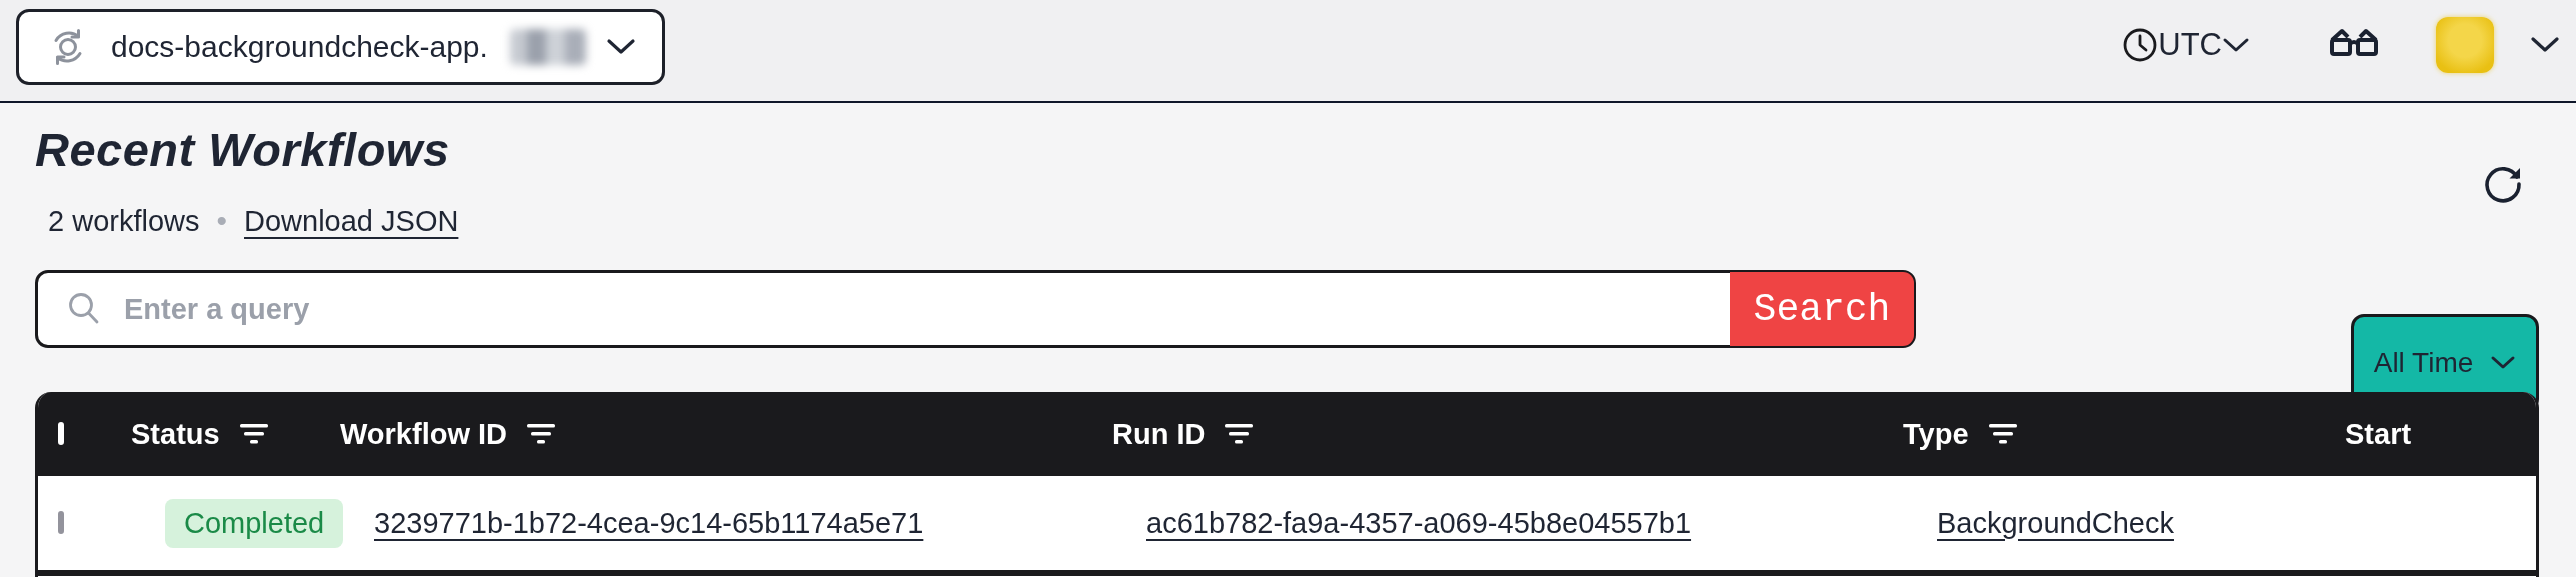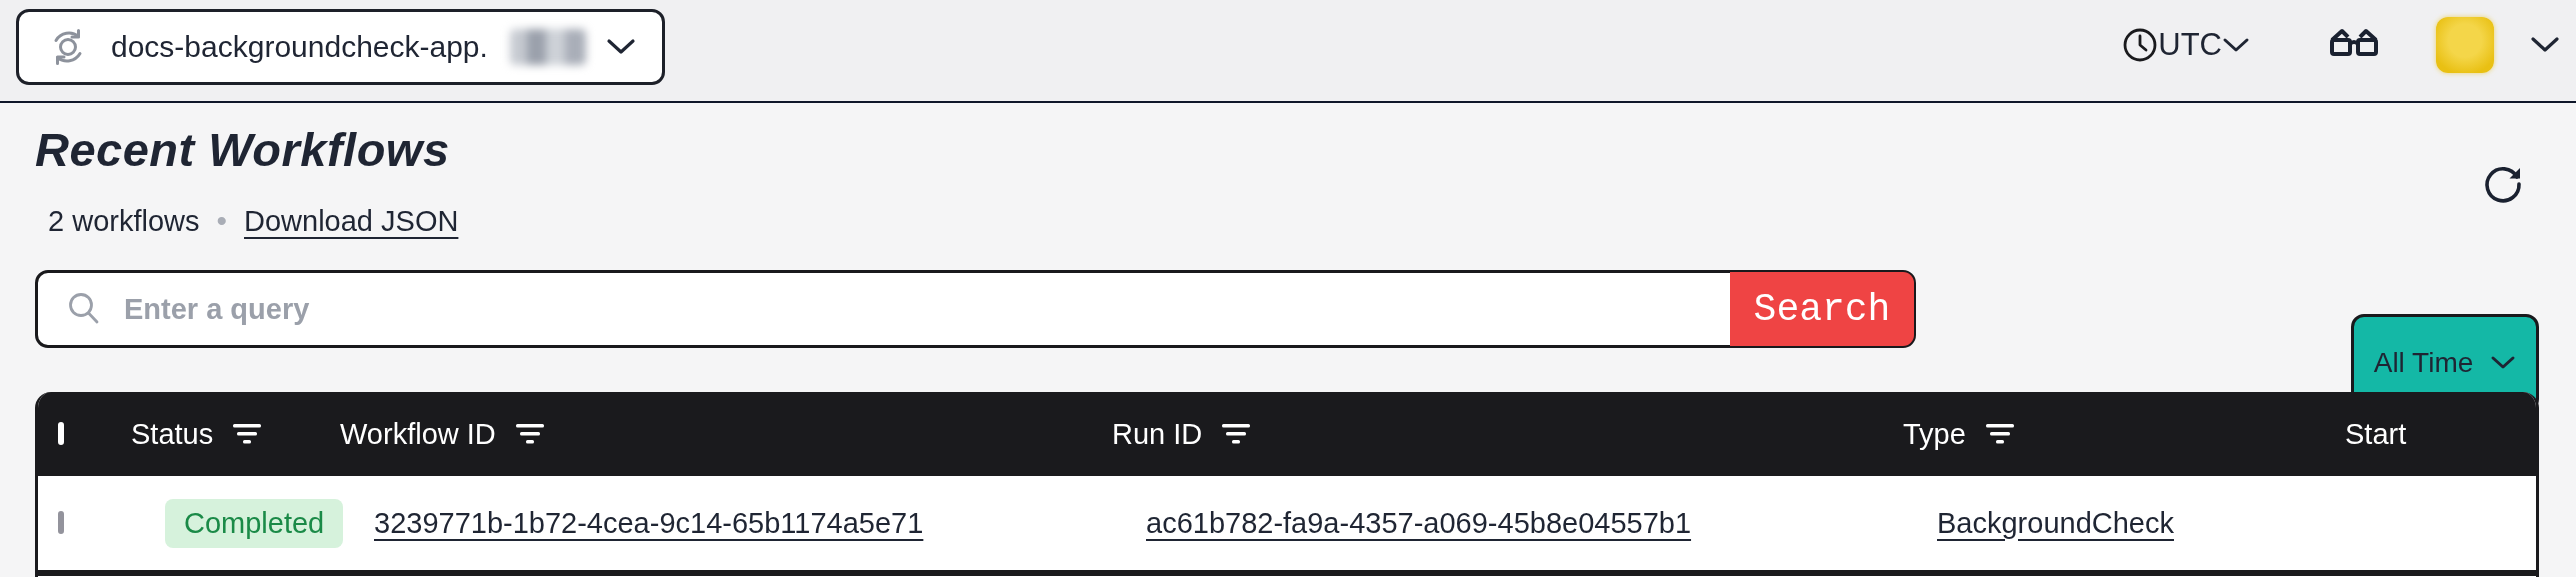--- a/index.html
+++ b/index.html
@@ -66,21 +66,21 @@
     position:absolute;left:35px;top:392px;width:2504px;height:186px;box-sizing:border-box;
     border-left:3px solid #1a1a1d;border-right:3px solid #1a1a1d;
     border-top-left-radius:16px;border-top-right-radius:16px;overflow:hidden;background:#fff;
   }
   .t-head,.t-row{
     display:grid;grid-template-columns:73px 209px 772px 791px 442px 1fr;
     align-items:center;padding-left:20px;box-sizing:border-box;
   }
   .t-head{height:84px;background:#1a1a1d;color:#fff;}
   .t-row{height:94px;background:#fff;}
-  .head-cell{display:flex;align-items:center;gap:19px;font-size:29px;font-weight:400;white-space:nowrap;text-align:center;}
+  .head-cell{display:flex;align-items:center;gap:19px;font-size:29px;font-weight:700;white-space:nowrap;text-align:center;}
   .cell{font-size:29px;white-space:nowrap;padding-left:34px;}
   .cb{width:37px;height:37px;border-radius:8px;box-sizing:border-box;cursor:pointer;}
   .cb-head{border:3px solid #fff;background:transparent;}
   .cb-row{border:3px solid #93939c;background:#fff;}
   .badge{
     display:inline-block;padding:8px 19px;border-radius:8px;
     background:#d6f2dc;color:#1a8a47;font-size:29px;font-weight:500;
   }
   .row-sep{height:6px;background:#1a1a1d;}
   .row-next{height:14px;background:#fff;}

